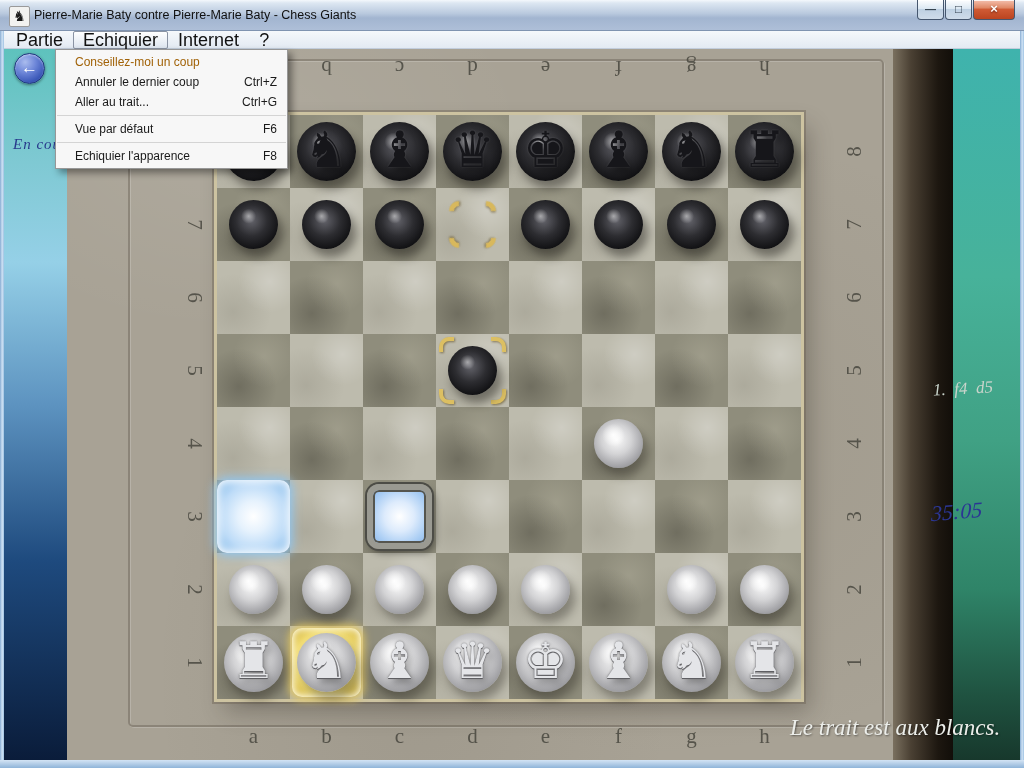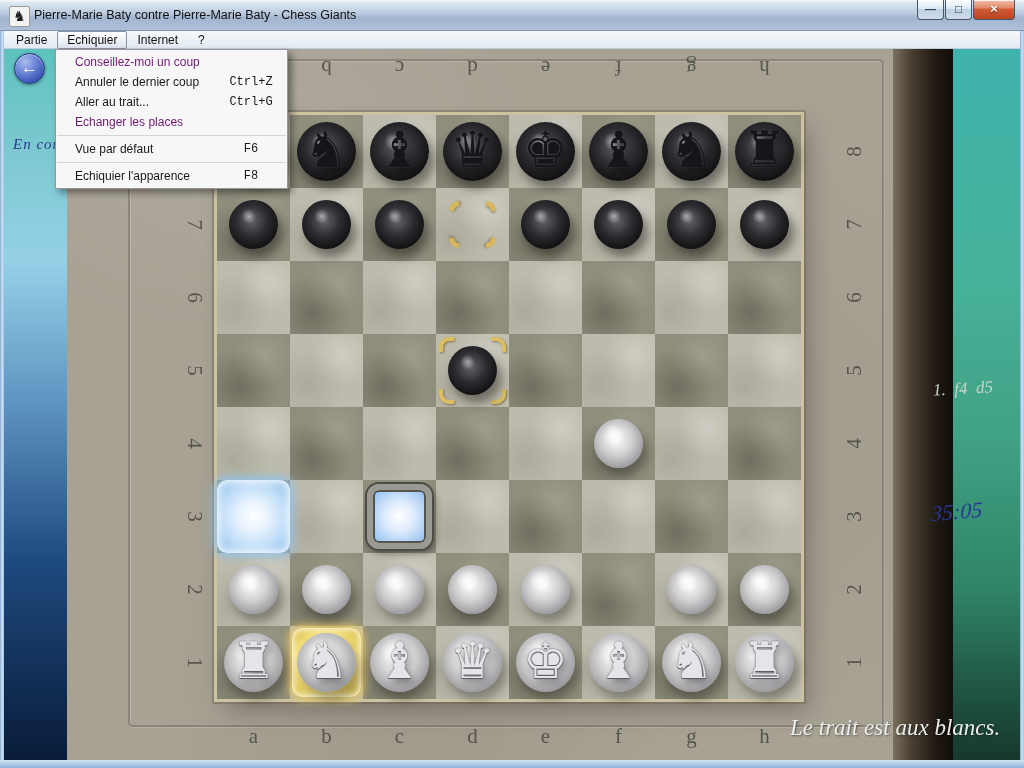--- a/index.html
+++ b/index.html
@@ -21,21 +21,21 @@
     background:linear-gradient(#fdfeff 0%,#dce8f3 45%,#bed0e2 50%,#cfdcea 100%);
     box-shadow:inset 0 1px 0 rgba(255,255,255,.8);color:#33404e;font-size:11px;line-height:18px;}
   .wb-min{width:27px;font-weight:bold;}
   .wb-max{width:27px;font-size:12px;}
   .wb-close{width:42px;color:#fff;font-size:13px;font-weight:bold;
     background:linear-gradient(#f4c0ae 0%,#e08a68 40%,#cf5a34 50%,#bb4420 100%);
     text-shadow:0 1px 2px rgba(60,10,0,.7);}
 
   .menubar{position:absolute;left:0;top:31px;width:1024px;height:18px;
     background:linear-gradient(#f5f8fb,#e3eaf3);border-bottom:1px solid #c2cddc;
-    box-sizing:border-box;display:flex;align-items:center;padding-left:6px;font-size:12px;}
+    box-sizing:border-box;display:flex;align-items:center;padding-left:6px;font-size:18px;}
   .menu-top-item{padding:0 9px;height:16px;line-height:16px;color:#111;border:1px solid transparent;}
   .menu-top-item.active{border:1px solid #8a93a3;border-radius:2px;
     background:linear-gradient(#ffffff,#dde5ef);}
 
   .border-left,.border-right{position:absolute;top:31px;width:4px;height:729px;
     background:linear-gradient(90deg,#86abd2,#cfe2f4 55%,#9ec2e2);}
   .border-left{left:0;} .border-right{left:1020px;}
   .border-bottom{position:absolute;left:0;top:760px;width:1024px;height:8px;
     background:linear-gradient(#d4e4f4,#8fb4d8);}
 
@@ -129,22 +129,22 @@
     font-style:italic;font-size:22px;color:#2b3694;transform:rotate(-5deg) skewX(-6deg);}
   .trait{position:absolute;left:786px;top:666px;font-family:"Liberation Serif",serif;
     font-style:italic;font-size:23px;color:#eceeea;text-shadow:1px 1px 2px rgba(0,0,0,.45);white-space:nowrap;}
 
   
   .dropdown{position:absolute;left:55px;top:49px;width:233px;background:#f7f7f7;
     border:1px solid #979797;box-shadow:4px 4px 7px rgba(0,0,0,.4);padding:2px 0;
     font-size:12px;z-index:50;box-sizing:border-box;}
   .menu-item{display:flex;height:20px;line-height:20px;padding:0 10px 0 19px;color:#1a1a1a;}
   .menu-item .mi-label{flex:1;}
-  .menu-item .mi-shortcut{width:52px;text-align:center;font-family:Liberation Mono, monospace;}
-  .menu-item.disabled{color:#701a75;}
+  .menu-item .mi-shortcut{width:52px;text-align:right;}
+  .menu-item.disabled{color:#a16207;}
   .menu-item.selected{background:linear-gradient(#57a8f7,#2f8cf0);color:#fff;}
   .menu-sep{height:1px;background:#d4d4d4;margin:3px 1px;}
 </style>
 </head>
 <body>
 
 <div class="titlebar">
   <div class="title-icon">♞</div>
   <div class="title-text">Pierre-Marie Baty contre Pierre-Marie Baty - Chess Giants</div>
 </div>
@@ -411,24 +411,20 @@
       <span class="mi-shortcut"></span>
     </div>
     <div class="menu-item normal">
       <span class="mi-label">Annuler le dernier coup</span>
       <span class="mi-shortcut">Ctrl+Z</span>
     </div>
     <div class="menu-item normal">
       <span class="mi-label">Aller au trait...</span>
       <span class="mi-shortcut">Ctrl+G</span>
     </div>
-    <div class="menu-item disabled">
-      <span class="mi-label">Echanger les places</span>
-      <span class="mi-shortcut"></span>
-    </div>
     <div class="menu-sep"></div>
     <div class="menu-item normal">
       <span class="mi-label">Vue par défaut</span>
       <span class="mi-shortcut">F6</span>
     </div>
     <div class="menu-sep"></div>
     <div class="menu-item normal">
       <span class="mi-label">Echiquier l'apparence</span>
       <span class="mi-shortcut">F8</span>
     </div>

